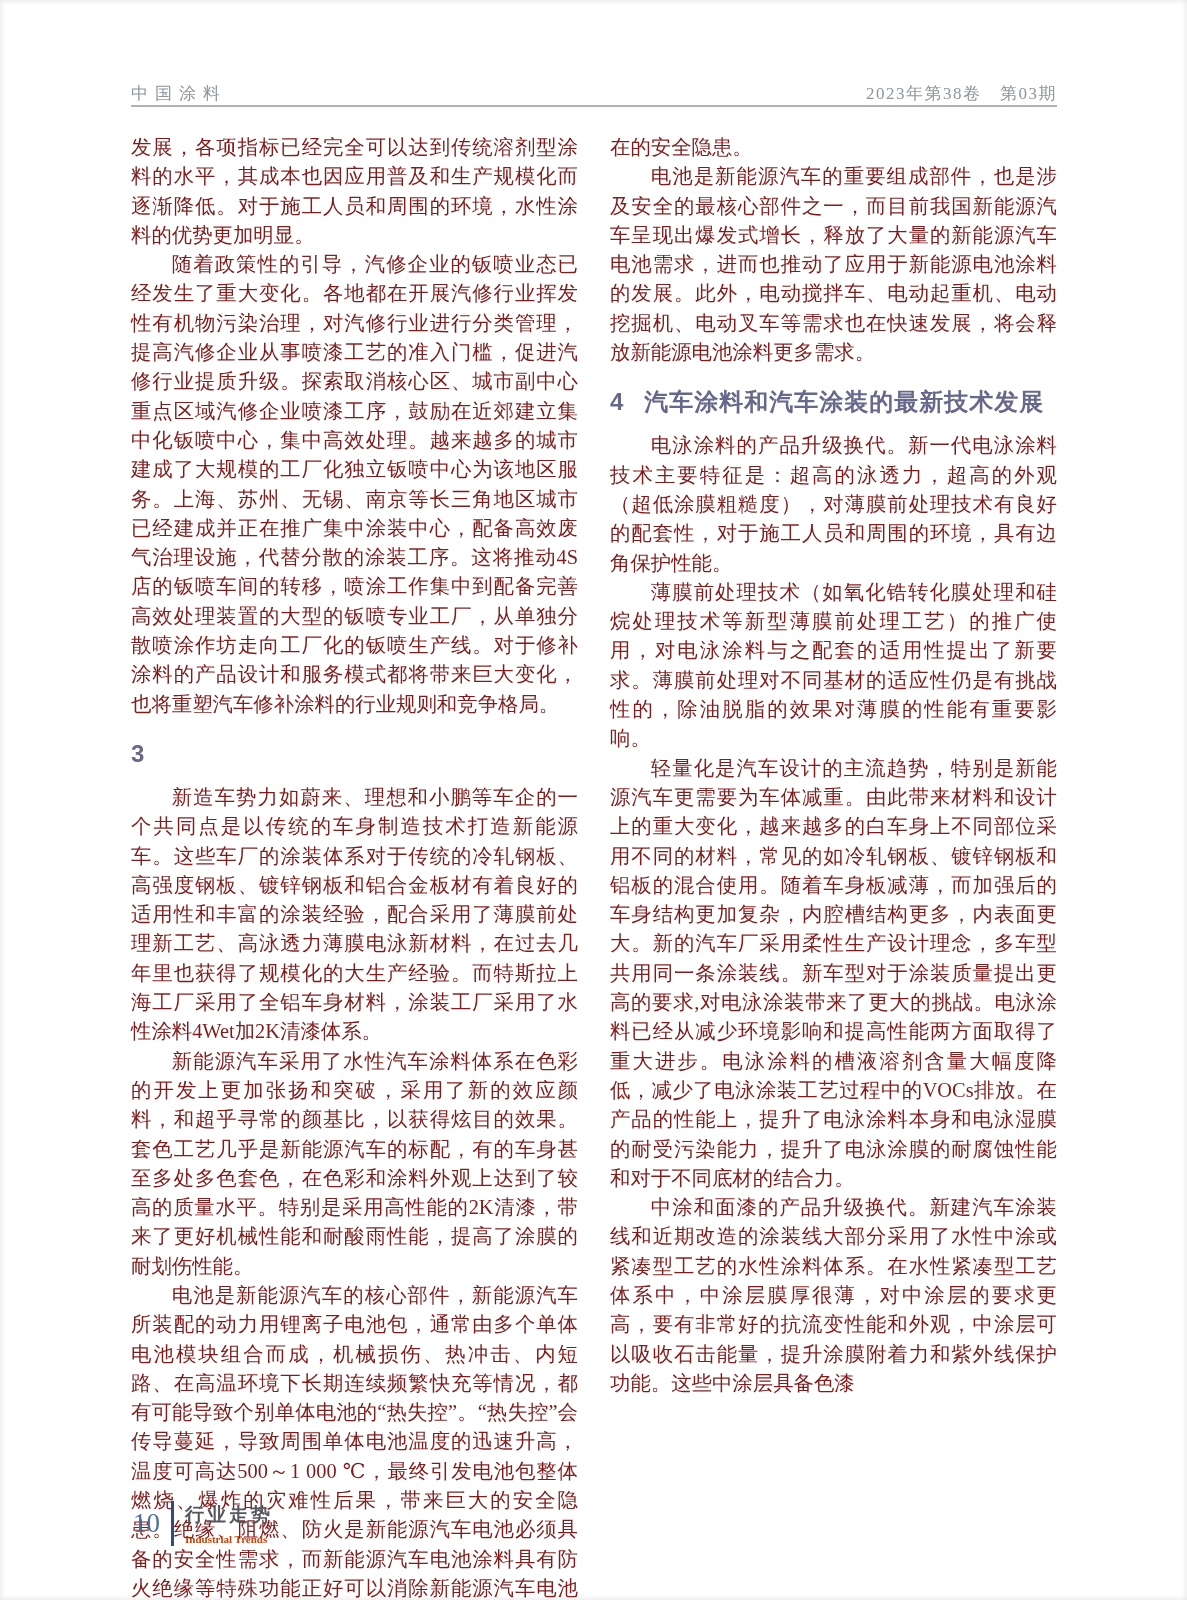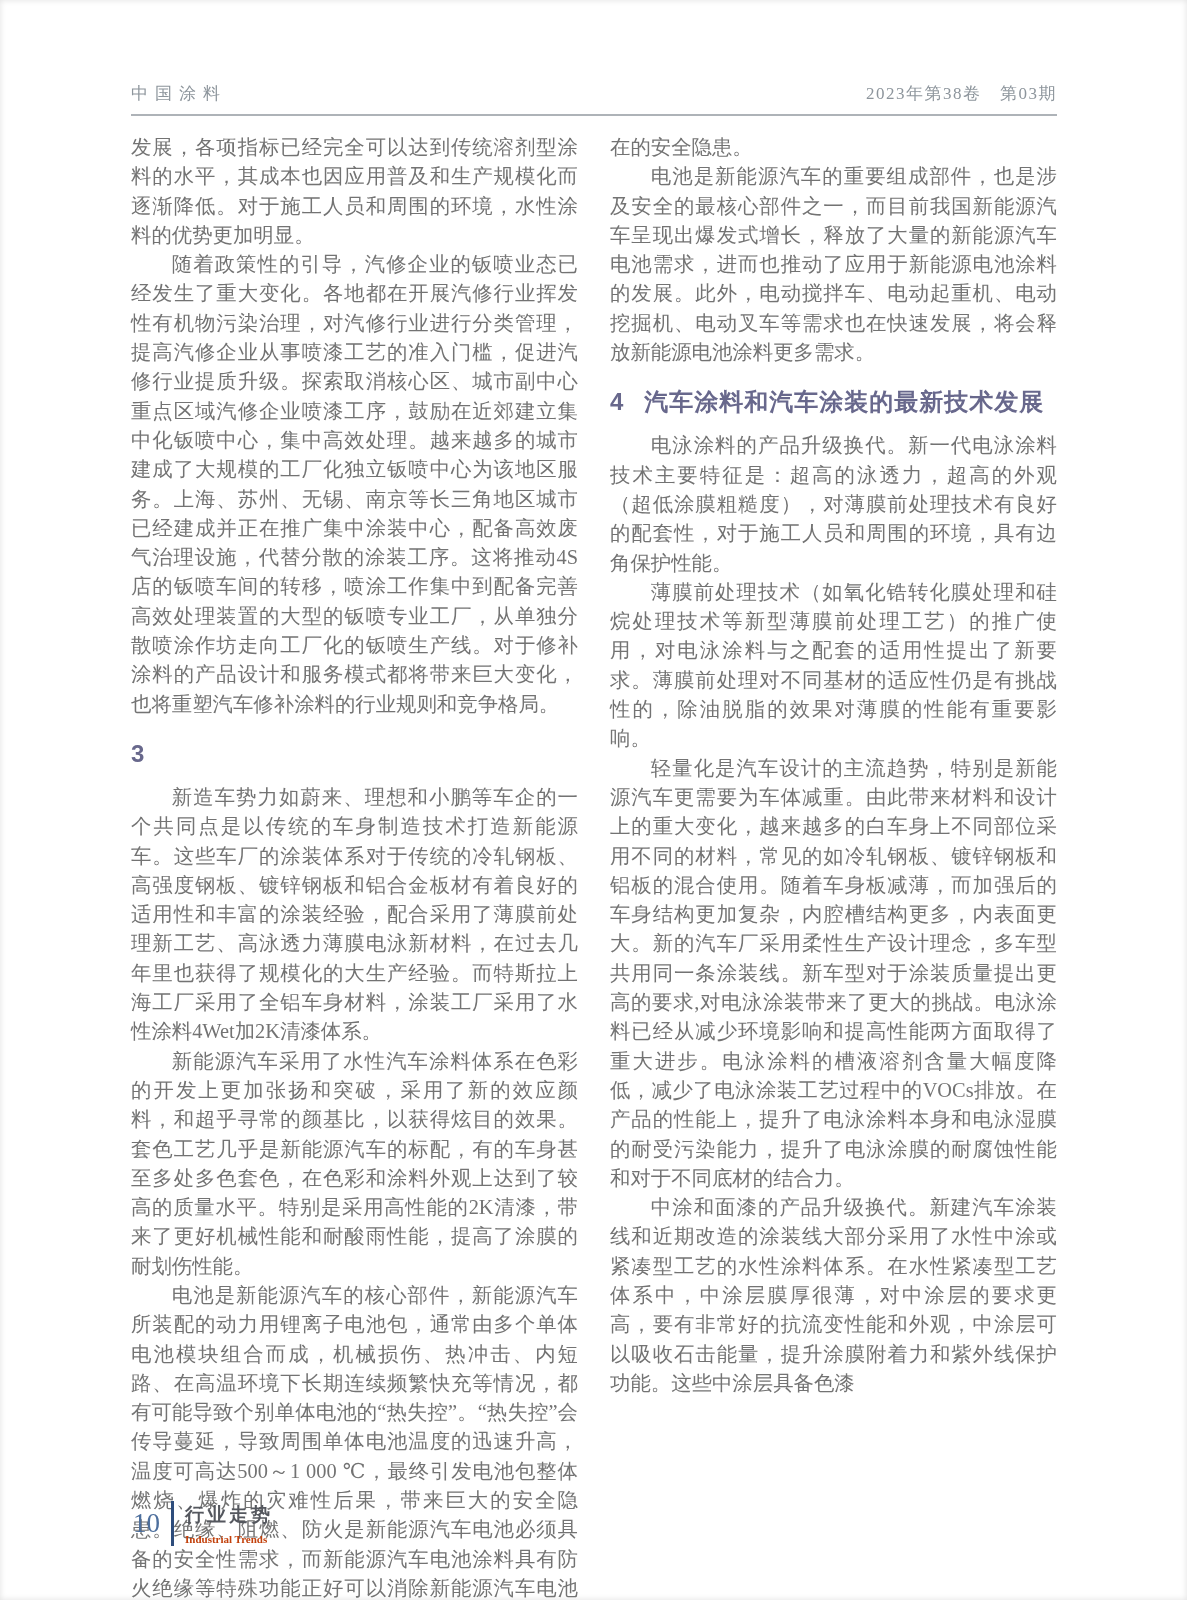--- a/index.html
+++ b/index.html
@@ -13,38 +13,37 @@
     font-family:"Liberation Serif","DejaVu Serif",serif;
   }
 
   
   .page-header {
     position:absolute; top:82px; left:131px; width:926px;
     color:#8d959c;
   }
   .page-header .row {
     display:flex; justify-content:space-between; align-items:flex-end;
-    padding-bottom:9px;
   }
   .journal-title { font-size:17px; letter-spacing:7px; }
   .issue-info    { font-size:17px; letter-spacing:1.5px; }
   .header-rule   { height:2px; background:#aeb3b8; }
 
   
   .columns {
     position:absolute; top:133px; left:131px; width:926px;
     display:flex; gap:32px;
   }
   .column { width:447px; }
 
   .body-para {
     margin:0;
     font-size:20.4px;
     line-height:29.3px;
-    color:#737373;
+    color:#7f1d1d;
     text-align:justify;
     text-justify:inter-ideograph;
     text-indent:2em;
     word-break:break-all;
   }
   .body-para.continuation { text-indent:0; }
 
   .section-heading {
     margin:19px 0 13px 0;
     font-family:"Liberation Sans","DejaVu Sans",sans-serif;

